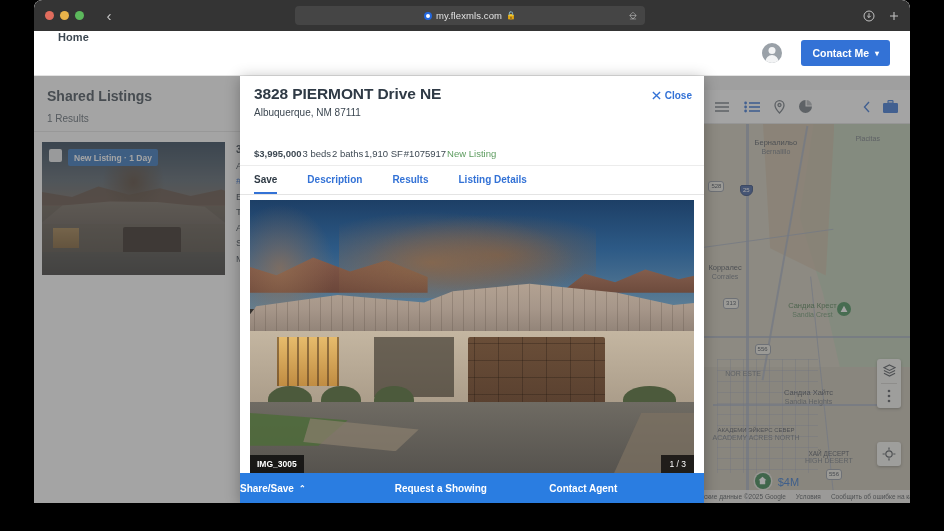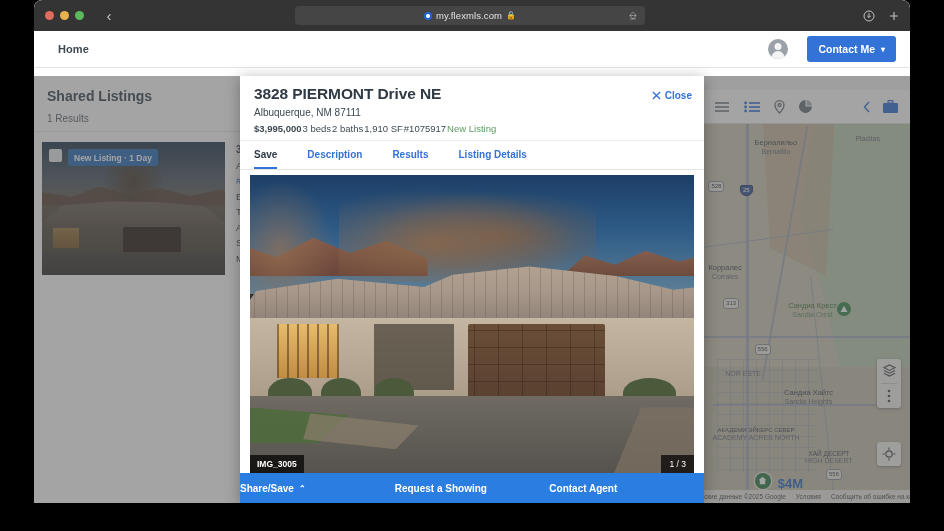--- a/index.html
+++ b/index.html
@@ -55,23 +55,23 @@
   }
   .chrome-right {
     position: absolute; right: 10px; top: 0; height: 31px;
     display: flex; align-items: center; gap: 13px;
   }
   .ci { color: #c2c2c2; font-size: 12px; line-height: 1; }
   .ci svg { display: block; }
 
   
   .app-header {
-    height: 37px; background: #fff;
-    display: flex; align-items: center;
-    padding: 0 14px 0 24px;
+    height: 45px; background: #fff;
+    display: flex; 
+    padding: 0 20px 0 24px;
     border-bottom: 1px solid #e3e3e3;
     position: relative; z-index: 4;
   }
   .nav-home {
     font-size: 11px; color: #3d4852; font-weight: bold;
     letter-spacing: .1px;
   }
   .hdr-right {
     margin-left: auto; display: flex; align-items: center; gap: 19px;
   }
@@ -263,21 +263,21 @@
     border-radius: 50%; background: #3d8b52;
     display: flex; align-items: center; justify-content: center;
   }
   .home-marker {
     position: absolute; width: 16px; height: 16px;
     border-radius: 50%; background: #2f7d46;
     display: flex; align-items: center; justify-content: center;
     box-shadow: 0 0 0 1.5px rgba(255,255,255,.55);
   }
   .home-price {
-    position: absolute; font-size: 13px; font-weight: bold; color: #2c6ec9;
+    position: absolute; font-size: 11px; font-weight: normal; color: #2c6ec9;
   }
   .map-ctrl-group {
     position: absolute; right: 9px;
     background: #f3f2ee; border-radius: 3px;
     box-shadow: 0 1px 3px rgba(0,0,0,.3);
     display: flex; flex-direction: column; align-items: center;
     z-index: 2;
   }
   .map-ctrl {
     width: 24px; height: 24px;
@@ -326,21 +326,21 @@
   .m-title {
     font-size: 15.5px; font-weight: bold; color: #2f3a45;
     letter-spacing: -.1px;
   }
   .m-city { font-size: 10px; color: #3d4852; margin-top: 4px; }
   .m-facts {
     margin-top: 5px; font-size: 9.5px; color: #3d4852;
     display: flex; gap: 1px; align-items: baseline;
   }
   .m-price { font-weight: bold; }
-  .m-new { color: #5d9c5f; }
+  .m-new { color: #5d9c5f; margin-top: 25px; }
   .m-close {
     position: absolute; right: 12px; top: 14px;
     display: flex; align-items: center; gap: 4px;
     color: #3372d6; font-size: 10px; font-weight: bold;
     cursor: pointer;
   }
   .modal-tabs {
     display: flex; gap: 0; padding: 0 14px;
     border-bottom: 1px solid #e4e4e4;
     flex-shrink: 0;

